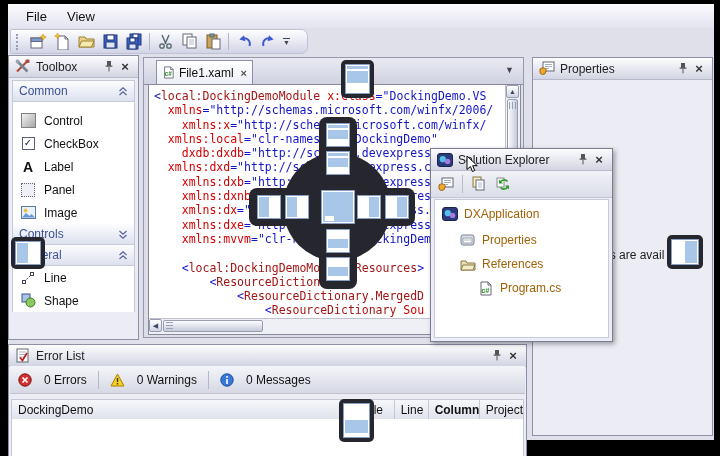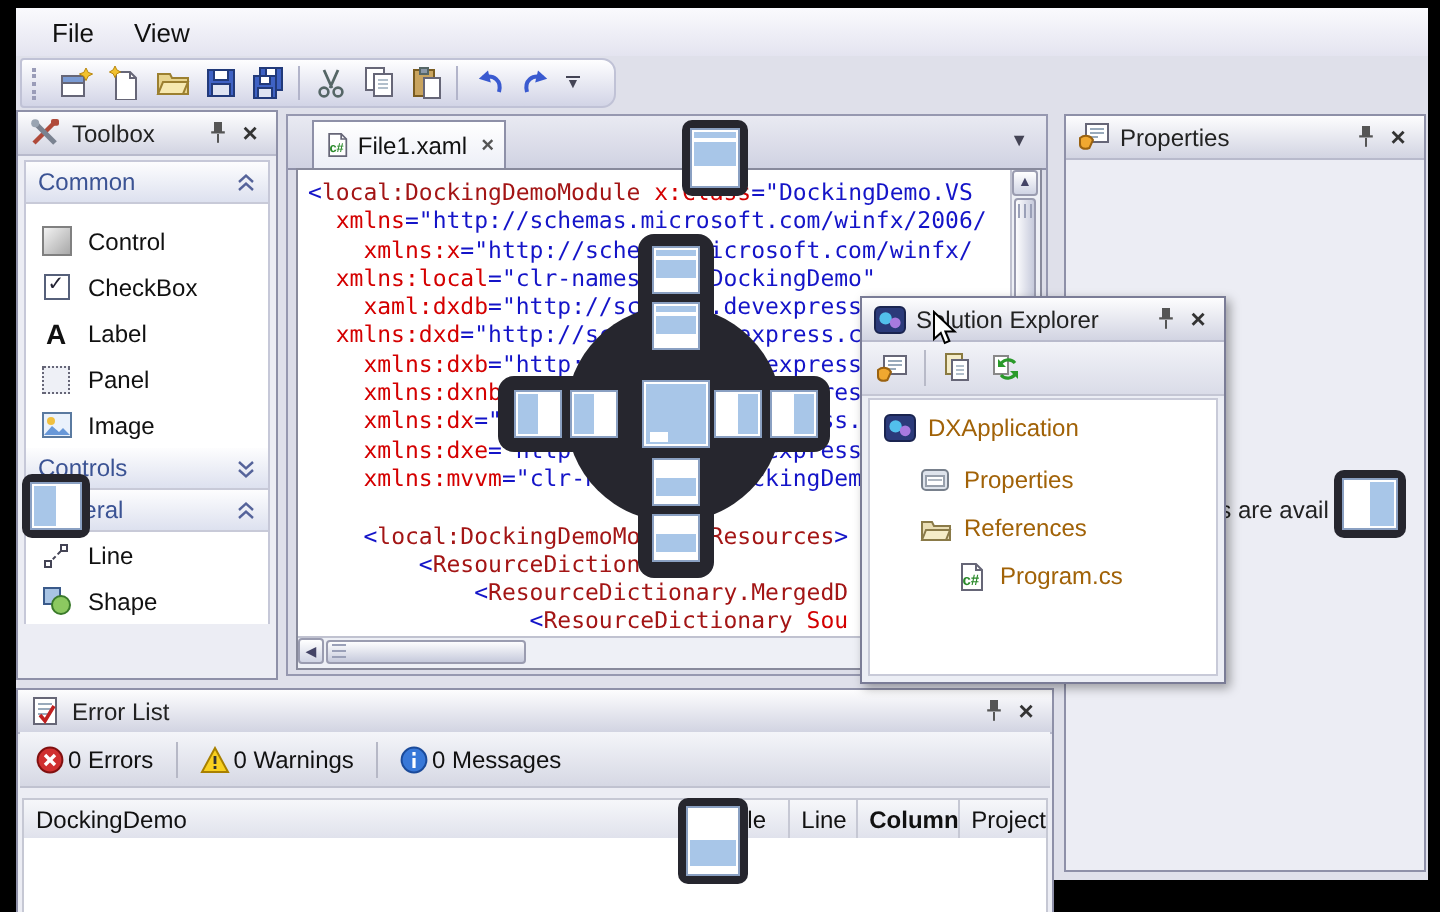--- a/index.html
+++ b/index.html
@@ -86,21 +86,21 @@
   .se-sep{width:1px;height:18px;background:#b8bac8;margin:0 2px;}
   .se-tree{position:absolute;left:3px;top:50px;right:3px;bottom:3px;background:#fff;border:1px solid #c8cad8;}
   .trow{position:absolute;height:20px;display:flex;align-items:center;font-size:12px;color:#a16207;justify-content:space-between;}
   .trow .nico{width:17px;height:16px;margin-right:6px;display:flex;align-items:center;justify-content:center;}
 
   
   .errorlist{left:0;top:340px;width:519px;height:118px;}
   .el-toolbar{position:absolute;left:1px;top:21px;right:1px;height:27px;
       background:linear-gradient(#f4f5f9,#d6d8e4);border-bottom:1px solid #c0c2d0;
       display:flex;align-items:center;padding-left:8px;font-size:12px;color:#111;}
-  .counter{display:flex;align-items:center;gap:2px;}
+  .counter{display:flex;align-items:center;gap:12px;}
   .el-sep{width:1px;height:18px;background:#b6b8c6;margin:0 11px;}
   .el-header{position:absolute;left:2px;top:54px;right:2px;height:21px;
       background:linear-gradient(#f6f7fa,#e0e2ec);border:1px solid #c6c8d4;display:flex;
       font-size:12px;color:#111;box-sizing:border-box;}
   .el-col{display:flex;align-items:center;padding-left:6px;border-right:1px solid #c6c8d4;box-sizing:border-box;}
   .el-body{position:absolute;left:2px;top:74px;right:2px;bottom:2px;background:#fff;
       border:1px solid #c6c8d4;border-top:none;box-sizing:border-box;}
 
   
   .dock-edge{position:absolute;background:#26262e;border-radius:5px;padding:4px;box-sizing:border-box;z-index:200;}
@@ -323,21 +323,21 @@
         <span class="tclose">×</span>
       </div>
       <span class="strip-dd">▼</span>
     </div>
     <div class="editor">
       <div class="code" id="code-lines">
             <div class="code-line"><span class="c-d">&lt;</span><span class="c-t">local:DockingDemoModule</span><span class="c-p"> </span><span class="c-a">x:Class</span><span class="c-d">=</span><span class="c-v">"DockingDemo.VS</span></div>
             <div class="code-line"><span class="c-p">  </span><span class="c-a">xmlns</span><span class="c-d">=</span><span class="c-v">"http://schemas.microsoft.com/winfx/2006/</span></div>
             <div class="code-line"><span class="c-p">    </span><span class="c-a">xmlns:x</span><span class="c-d">=</span><span class="c-v">"http://schemas.microsoft.com/winfx/</span></div>
             <div class="code-line"><span class="c-p">  </span><span class="c-a">xmlns:local</span><span class="c-d">=</span><span class="c-v">"clr-namespace:DockingDemo"</span></div>
-            <div class="code-line"><span class="c-p">    </span><span class="c-a">xaml:dxdb</span><span class="c-d">=</span><span class="c-v">"http://schemas.devexpress.com/</span></div>
+            <div class="code-line"><span class="c-p">    </span><span class="c-a">dxdb:dxdb</span><span class="c-d">=</span><span class="c-v">"http://schemas.devexpress.com/</span></div>
             <div class="code-line"><span class="c-p">  </span><span class="c-a">xmlns:dxd</span><span class="c-d">=</span><span class="c-v">"http://schemas.devexpress.com/winf</span></div>
             <div class="code-line"><span class="c-p">    </span><span class="c-a">xmlns:dxb</span><span class="c-d">=</span><span class="c-v">"http://schemas.devexpress.com/wi</span></div>
             <div class="code-line"><span class="c-p">    </span><span class="c-a">xmlns:dxnb</span><span class="c-d">=</span><span class="c-v">"http://schemas.devexpress.com/w</span></div>
             <div class="code-line"><span class="c-p">    </span><span class="c-a">xmlns:dx</span><span class="c-d">=</span><span class="c-v">"http://schemas.devexpress.com/win</span></div>
             <div class="code-line"><span class="c-p">    </span><span class="c-a">xmlns:dxe</span><span class="c-d">=</span><span class="c-v">"http://schemas.devexpress.com/wi</span></div>
             <div class="code-line"><span class="c-p">    </span><span class="c-a">xmlns:mvvm</span><span class="c-d">=</span><span class="c-v">"clr-namespace:DockingDemo.Vi</span></div>
             <div class="code-line">&nbsp;</div>
             <div class="code-line"><span class="c-p">    </span><span class="c-d">&lt;</span><span class="c-t">local:DockingDemoModule.Resources</span><span class="c-d">&gt;</span></div>
             <div class="code-line"><span class="c-p">        </span><span class="c-d">&lt;</span><span class="c-t">ResourceDictionary</span><span class="c-d">&gt;</span></div>
             <div class="code-line"><span class="c-p">            </span><span class="c-d">&lt;</span><span class="c-t">ResourceDictionary.MergedD</span></div>

